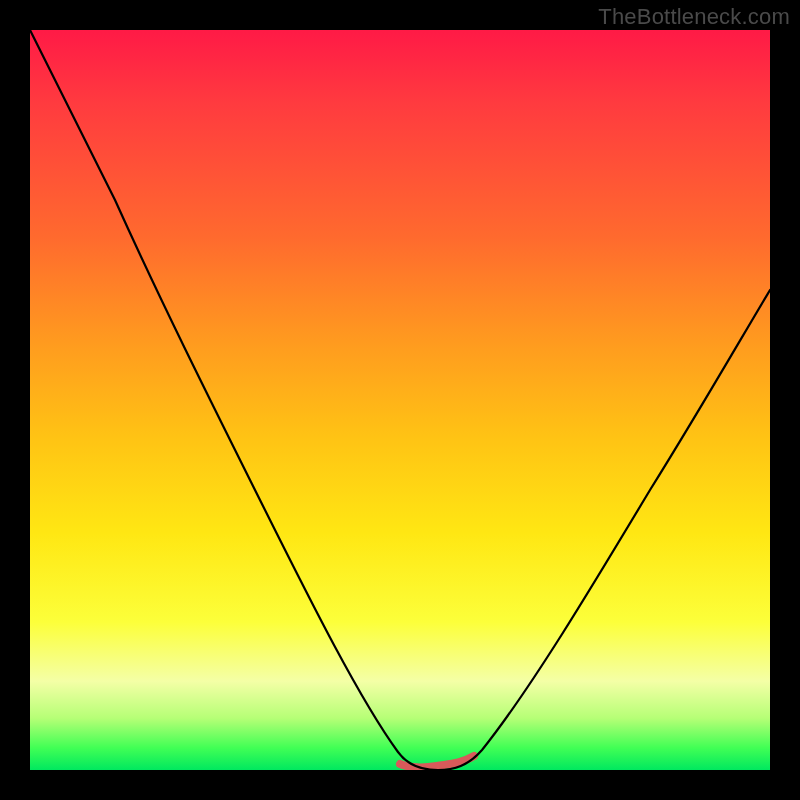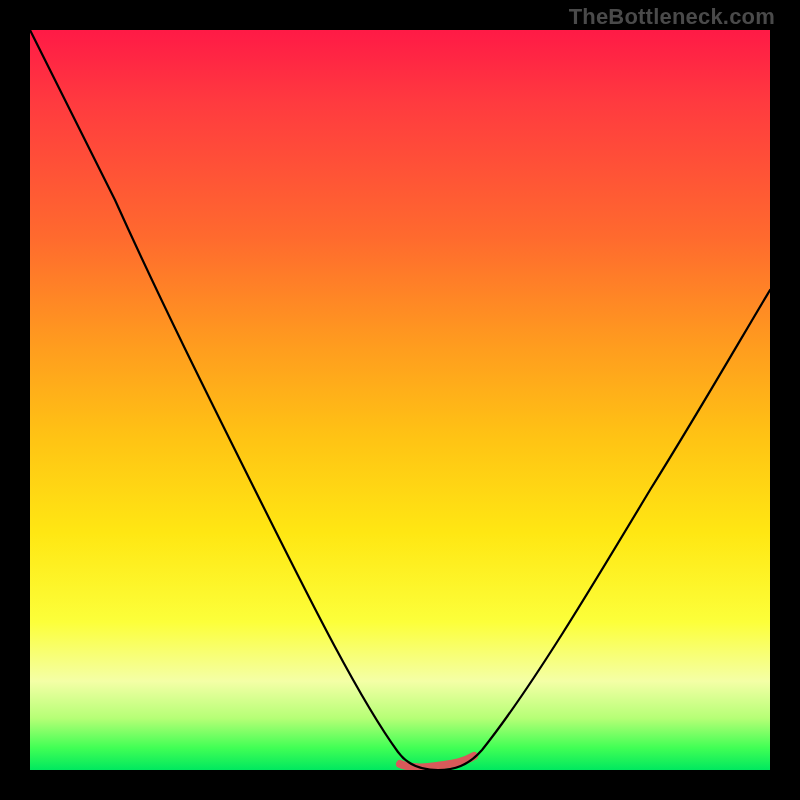--- a/index.html
+++ b/index.html
@@ -13,24 +13,24 @@
   }
   .frame {
     position: relative;
     width: 800px;
     height: 800px;
     background: #000;
   }
   .watermark {
     position: absolute;
     top: 4px;
-    right: 25px;
+    right: 10px;
     color: #4a4a4a;
     font-size: 22px;
-    font-weight: bold;
+    font-weight: normal;
     letter-spacing: 0.2px;
     z-index: 10;
   }
   .plot-area {
     position: absolute;
     left: 30px;
     top: 30px;
     width: 740px;
     height: 740px;
     overflow: hidden;

